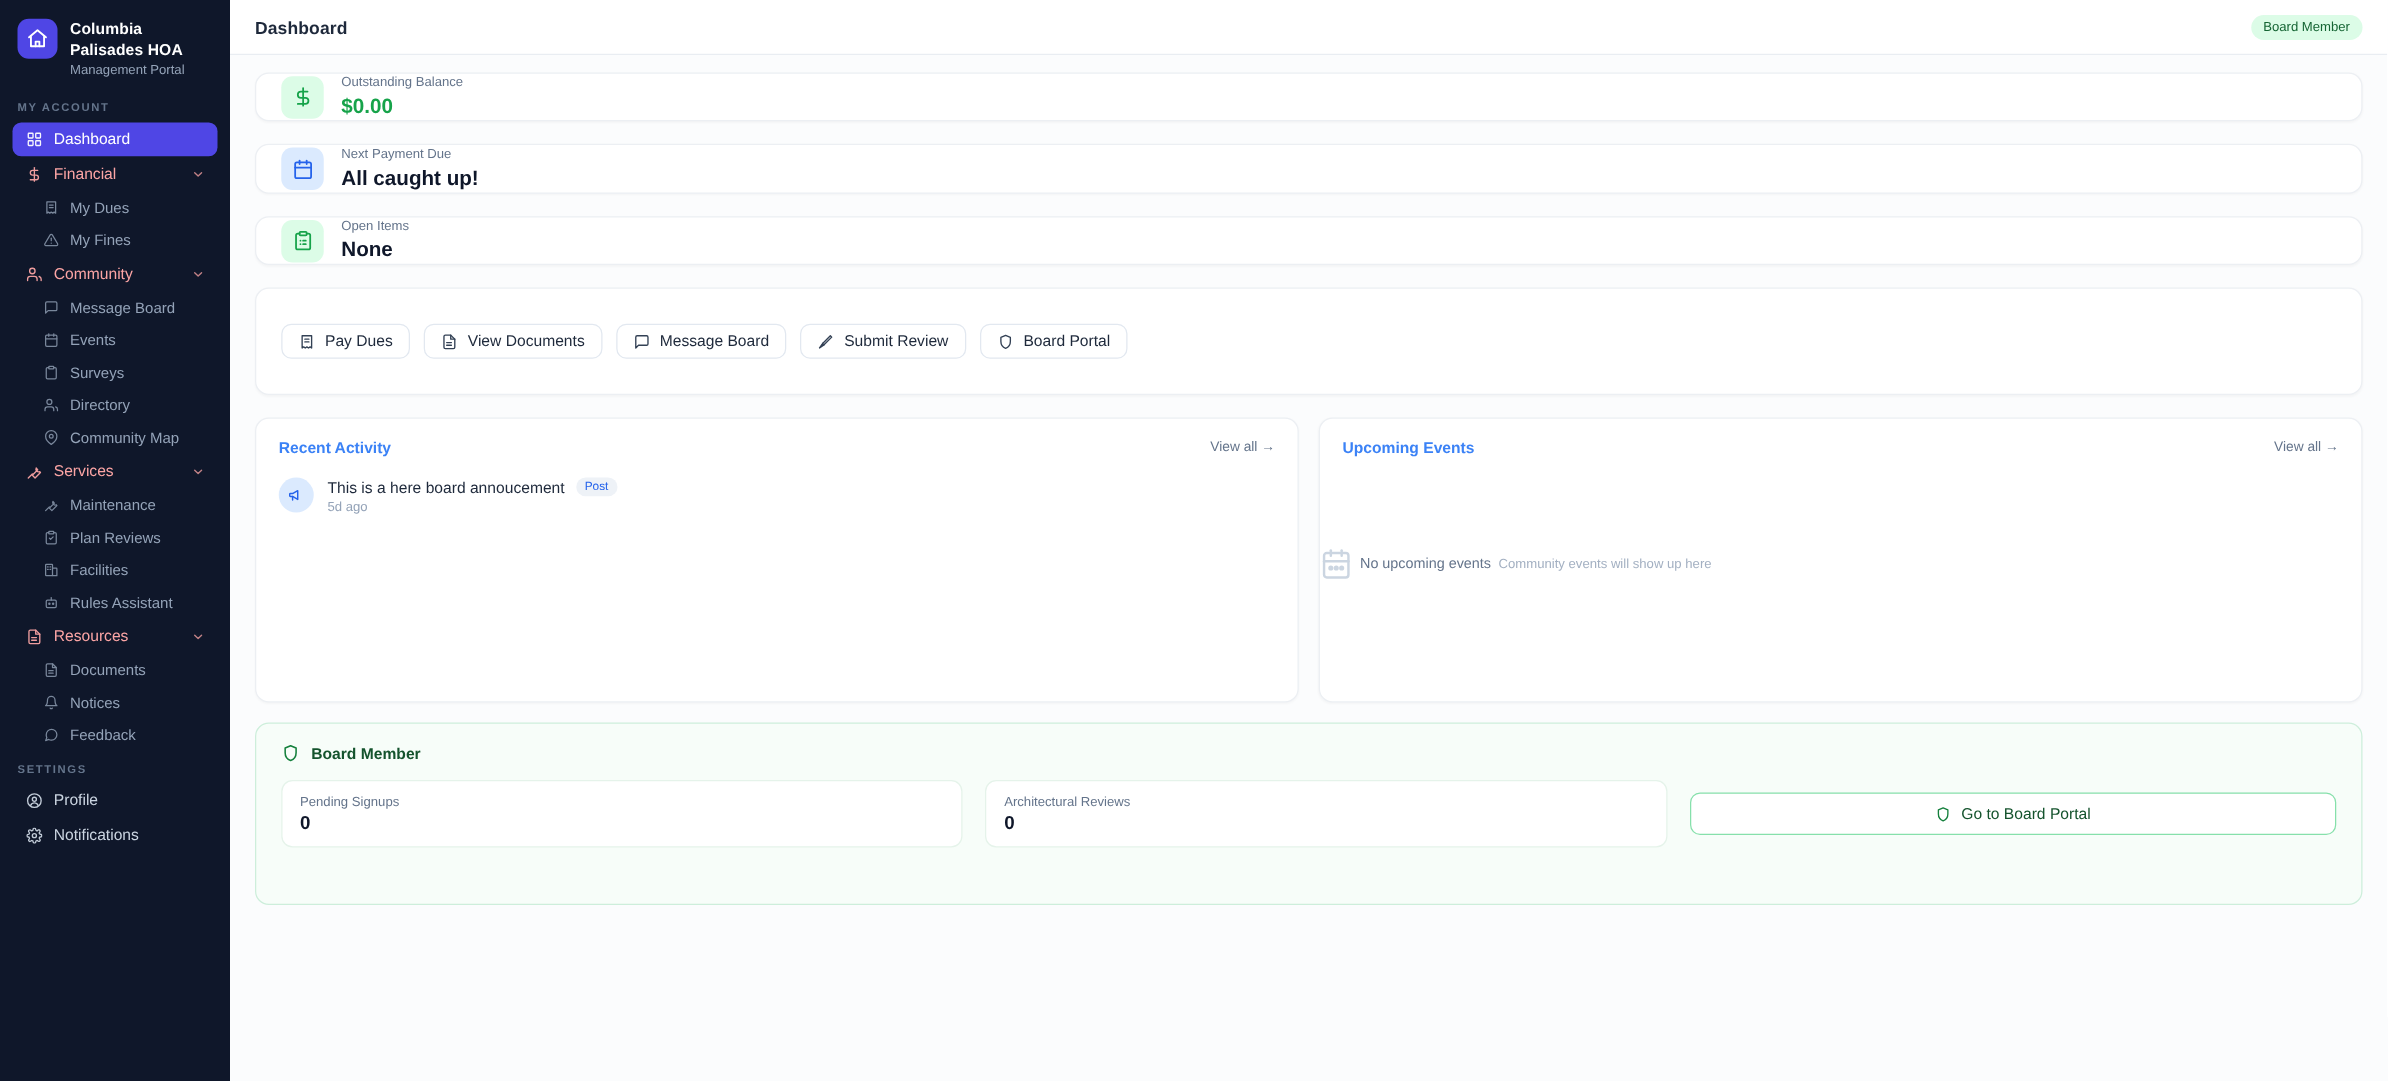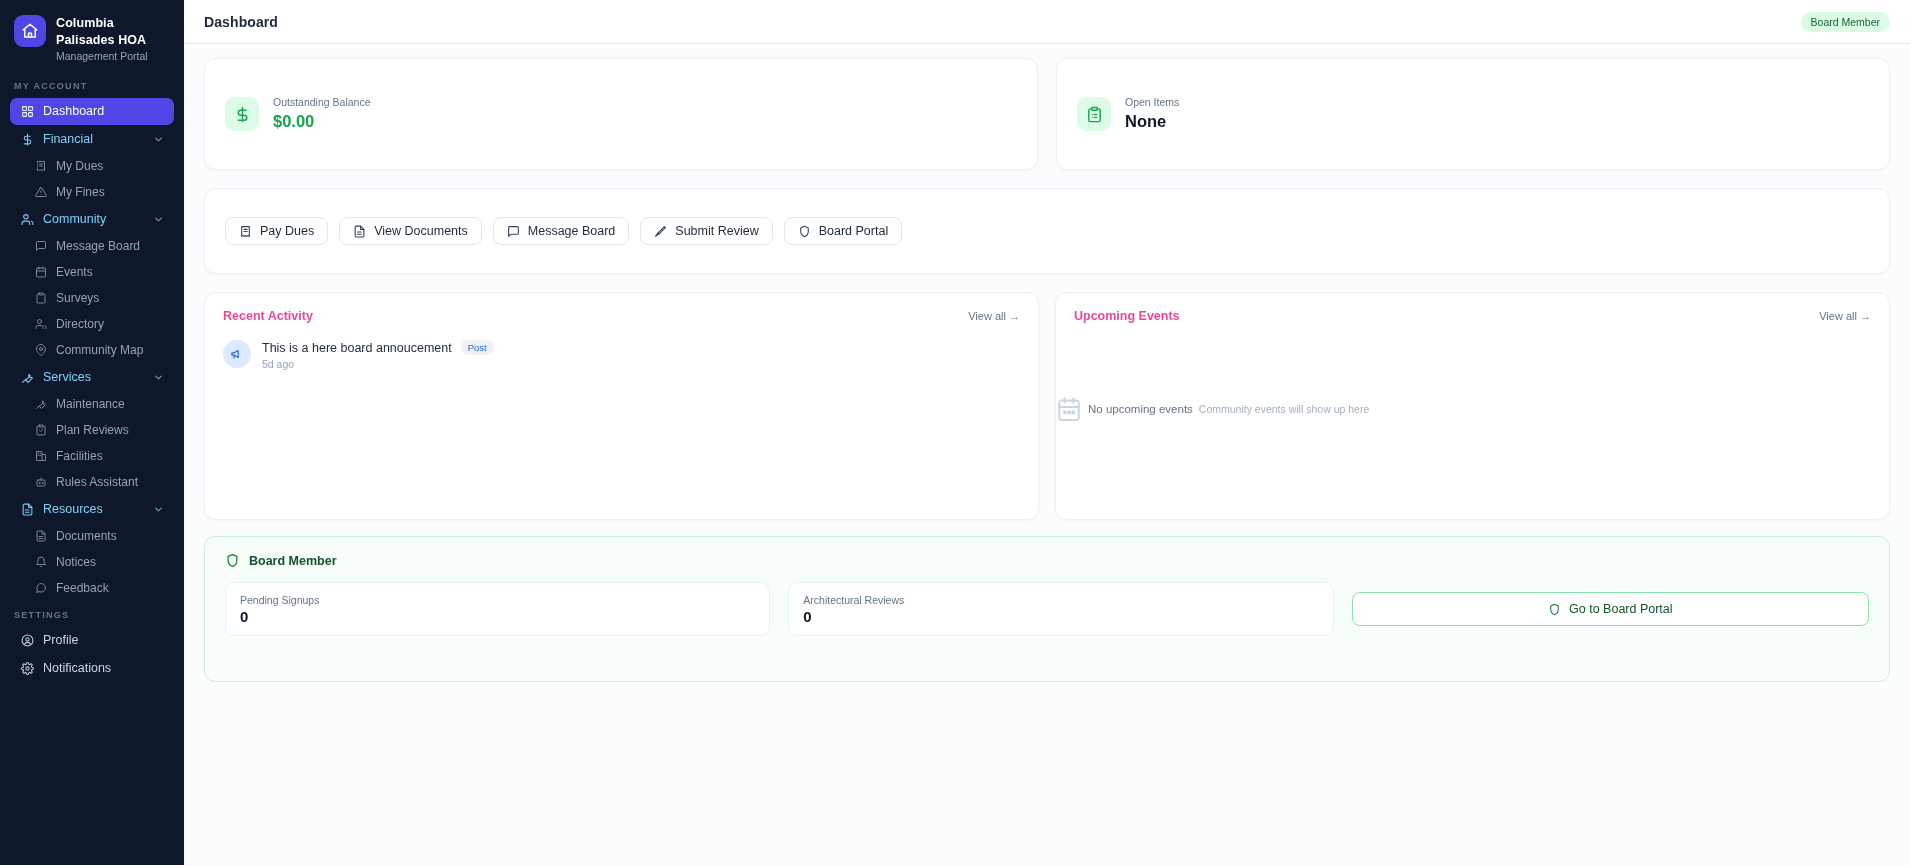--- a/index.html
+++ b/index.html
@@ -43,41 +43,41 @@
   .nav-item {
     display: flex; align-items: center; gap: 9px;
     height: 27px; margin: 1px 10px; padding: 0 10px;
     border-radius: 7px; font-size: 12.5px; color: #cbd5e1;
     cursor: pointer; white-space: nowrap;
   }
   .nav-item.active { background: #4f46e5; color: #ffffff; font-weight: normal; }
   .nav-item .ic { width: 14px; height: 14px; flex: 0 0 14px; display: flex; align-items: center; justify-content: center; opacity: .95; }
   .nav-item .lbl { flex: 1; overflow: hidden; }
   .nav-item .chev { width: 11px; height: 11px; opacity: .75; }
-  .nav-item.group { color: #7dd3fc; }
+  .nav-item.group { color: #fca5a5; }
   .nav-item.sub { margin-left: 28px; margin-right: 10px; color: #94a3b8; font-size: 12px; height: 25px; padding: 0 6px; }
   .nav-item.sub .ic { width: 13px; height: 13px; flex: 0 0 13px; opacity: .8; }
 
   
   .main { flex: 1; height: 865px; background: #ffffff; display: flex; flex-direction: column; overflow: hidden; }
   .topbar {
     height: 44px; flex: 0 0 44px; border-bottom: 1px solid #e9edf2;
     display: flex; align-items: center; justify-content: space-between;
     padding: 0 20px 0 20px; background: #fff;
   }
   .page-title { font-size: 14px; font-weight: bold; color: #1e293b; letter-spacing: .1px; }
   .role-badge {
     background: #dcfce7; color: #166534; font-size: 10.5px;
     padding: 4px 10px; border-radius: 999px; font-weight: normal;
   }
 
   .content { flex: 1; background: #fbfcfd; padding: 14px 20px 0 20px; overflow: hidden; }
 
   
-  .stats { display: flex; gap: 18px; }
+  .stats { display: flex; gap: 18px; flex-direction: column; }
   .stat-card {
     flex: 1; background: #ffffff; border: 1px solid #eceff3;
     border-radius: 11px; height: 112px;
     display: flex; align-items: center; gap: 14px; padding: 0 20px;
     box-shadow: 0 1px 2px rgba(16,24,40,.03);
   }
   .stat-ic {
     width: 34px; height: 34px; flex: 0 0 34px; border-radius: 9px;
     display: flex; align-items: center; justify-content: center;
   }
@@ -99,21 +99,21 @@
   }
 
   
   .panels { display: flex; gap: 16px; margin-top: 18px; }
   .panel {
     flex: 1; background: #ffffff; border: 1px solid #eceff3; border-radius: 11px;
     height: 228px; padding: 16px 18px; position: relative;
     box-shadow: 0 1px 2px rgba(16,24,40,.03);
   }
   .panel-head { display: flex; align-items: center; justify-content: space-between; }
-  .panel-title { font-size: 12.5px; font-weight: bold; color: #ec4899; }
+  .panel-title { font-size: 12.5px; font-weight: bold; color: #3b82f6; }
   .view-all { font-size: 11px; color: #64748b; cursor: pointer; display: flex; align-items: center; gap: 4px; }
 
   .activity-row { display: flex; align-items: flex-start; gap: 11px; margin-top: 17px; cursor: pointer; }
   .activity-ic {
     width: 28px; height: 28px; flex: 0 0 28px; border-radius: 50%;
     background: #dbeafe; display: flex; align-items: center; justify-content: center;
   }
   .activity-title-row { display: flex; align-items: center; gap: 9px; }
   .activity-title { font-size: 12.5px; color: #1e293b; }
   .pill { font-size: 9.5px; background: #eef2f7; color: #2563eb; padding: 2px 7px; border-radius: 999px; }
@@ -423,20 +423,34 @@
                 <line x1="12" y1="2" x2="12" y2="22"></line>
                 <path d="M17 6H9.5a3.5 3.5 0 0 0 0 7h5a3.5 3.5 0 0 1 0 7H6"></path>
               </svg>
           </div>
           <div>
             <div class="stat-label">Outstanding Balance</div>
             <div class="stat-value" style="color:#16a34a">$0.00</div>
           </div>
         </div>
 
+        <div class="stat-card">
+          <div class="stat-ic" style="background:#dbeafe;color:#2563eb">
+            <svg width="17" height="17" viewBox="0 0 24 24" fill="none" stroke="currentColor" stroke-width="2" stroke-linecap="round" stroke-linejoin="round">
+                <rect x="3" y="4" width="18" height="18" rx="2"></rect>
+                <line x1="16" y1="2" x2="16" y2="6"></line>
+                <line x1="8" y1="2" x2="8" y2="6"></line>
+                <line x1="3" y1="10" x2="21" y2="10"></line>
+              </svg>
+          </div>
+          <div>
+            <div class="stat-label">Next Payment Due</div>
+            <div class="stat-value" style="color:#0f172a">All caught up!</div>
+          </div>
+        </div>
 
 
         <div class="stat-card">
           <div class="stat-ic" style="background:#dcfce7;color:#16a34a">
             <svg width="17" height="17" viewBox="0 0 24 24" fill="none" stroke="currentColor" stroke-width="2" stroke-linecap="round" stroke-linejoin="round">
                 <path d="M16 4h2a2 2 0 0 1 2 2v14a2 2 0 0 1-2 2H6a2 2 0 0 1-2-2V6a2 2 0 0 1 2-2h2"></path>
                 <rect x="8" y="2" width="8" height="4" rx="1"></rect>
                 <line x1="9" y1="12" x2="9" y2="12"></line>
                 <line x1="12" y1="12" x2="15" y2="12"></line>
                 <line x1="9" y1="16" x2="9" y2="16"></line>

